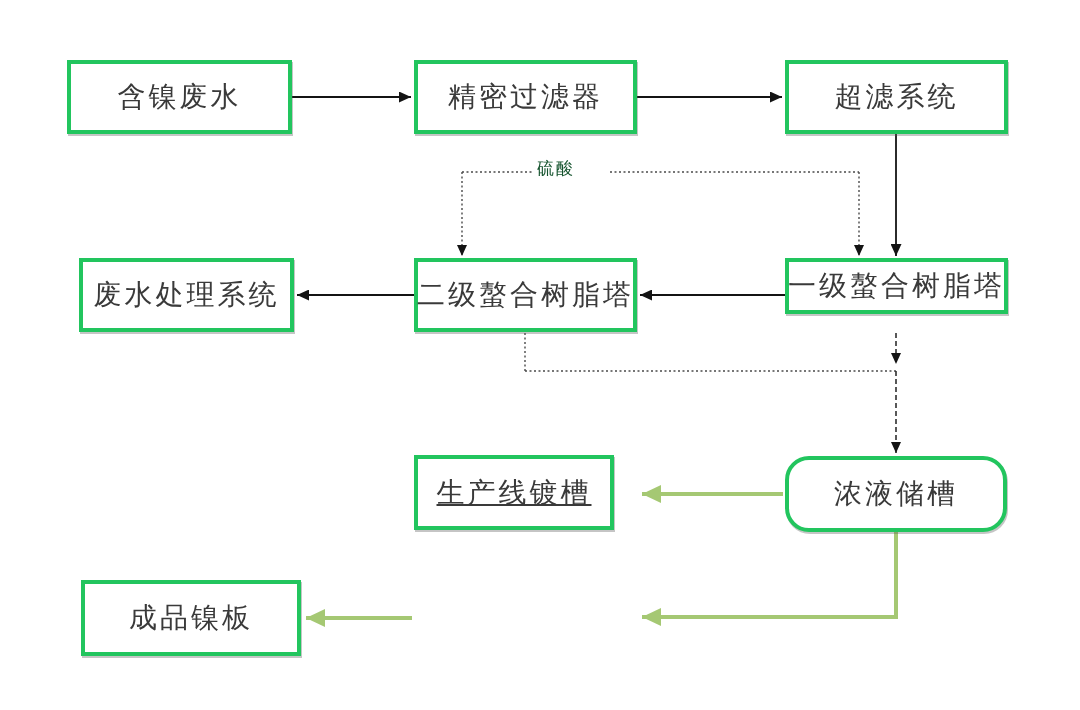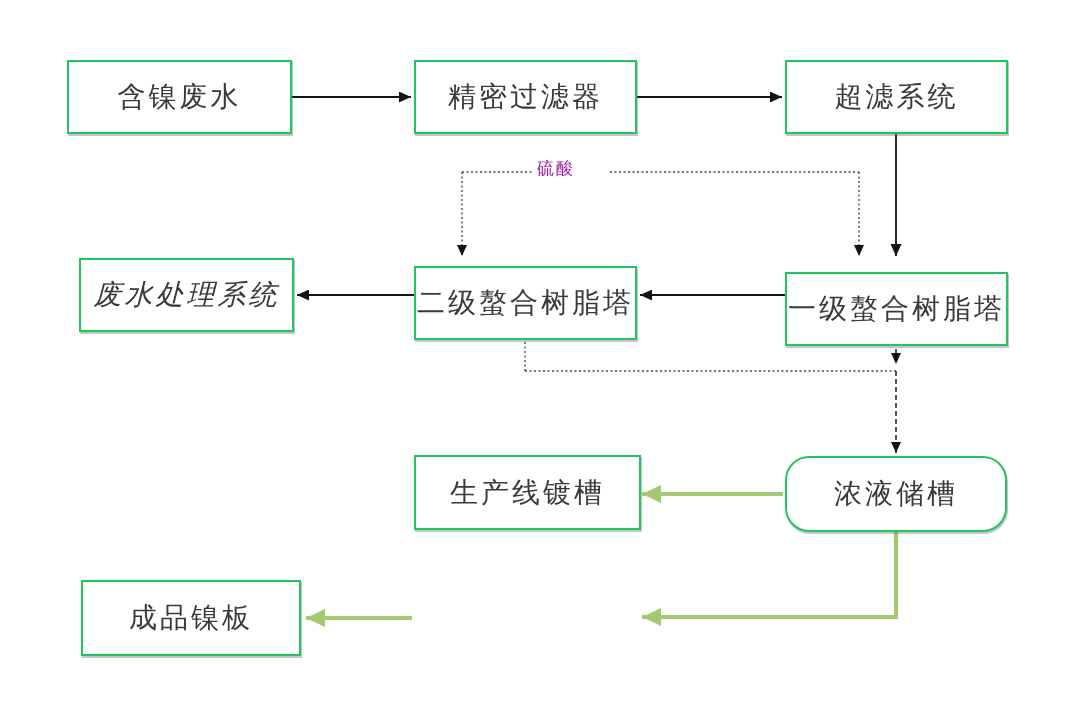--- a/index.html
+++ b/index.html
@@ -8,48 +8,48 @@
     width: 1080px;
     height: 710px;
     background: #ffffff;
     overflow: hidden;
     font-family: "DejaVu Serif", serif;
   }
   .flow-node {
     position: absolute;
     box-sizing: border-box;
     background: #ffffff;
-    border: 2px solid #22c55e;
+    border: 4px solid #22c55e;
     box-shadow: 1px 2px 0 rgba(90,90,90,0.35);
     display: flex;
     align-items: center;
     justify-content: center;
     font-size: 28px;
     color: #3a3a3a;
     letter-spacing: 3px;
     white-space: nowrap;
   }
   
   #node-nickel-wastewater      { left: 67px;  top: 60px;  width: 225px; height: 74px; }
   #node-precision-filter       { left: 414px; top: 60px;  width: 223px; height: 74px; }
   #node-ultrafiltration        { left: 785px; top: 60px;  width: 223px; height: 74px; }
-  #node-wastewater-treatment   { left: 79px;  top: 258px; width: 215px; height: 74px; font-style: italic; }
-  #node-secondary-resin-tower  { left: 414px; top: 258px; width: 223px; height: 74px; margin-top: 8px; }
-  #node-primary-resin-tower    { left: 785px; top: 272px; width: 223px; height: 74px; }
-  #node-plating-tank           { left: 414px; top: 455px; width: 227px; height: 75px; }
+  #node-wastewater-treatment   { left: 79px;  top: 258px; width: 215px; height: 74px; }
+  #node-secondary-resin-tower  { left: 414px; top: 258px; width: 223px; height: 74px; }
+  #node-primary-resin-tower    { left: 785px; top: 258px; width: 223px; height: 56px; }
+  #node-plating-tank           { left: 414px; top: 455px; width: 200px; height: 75px; text-decoration: underline; }
   #node-concentrate-tank       { left: 785px; top: 456px; width: 222px; height: 76px; border-radius: 24px; }
   #node-cyclone-electrolysis   { left: 414px; top: 581px; width: 223px; height: 74px; }
   #node-nickel-plate           { left: 81px;  top: 580px; width: 220px; height: 76px; }
 
   #sulfuric-acid-label {
     position: absolute;
     left: 537px;
     top: 160px;
     font-size: 17px;
-    color: #a21caf;
+    color: #14532d;
     letter-spacing: 2px;
     line-height: 1;
     white-space: nowrap;
   }
   #connector-layer {
     position: absolute;
     left: 0; top: 0;
     width: 1080px; height: 710px;
   }
 </style>

